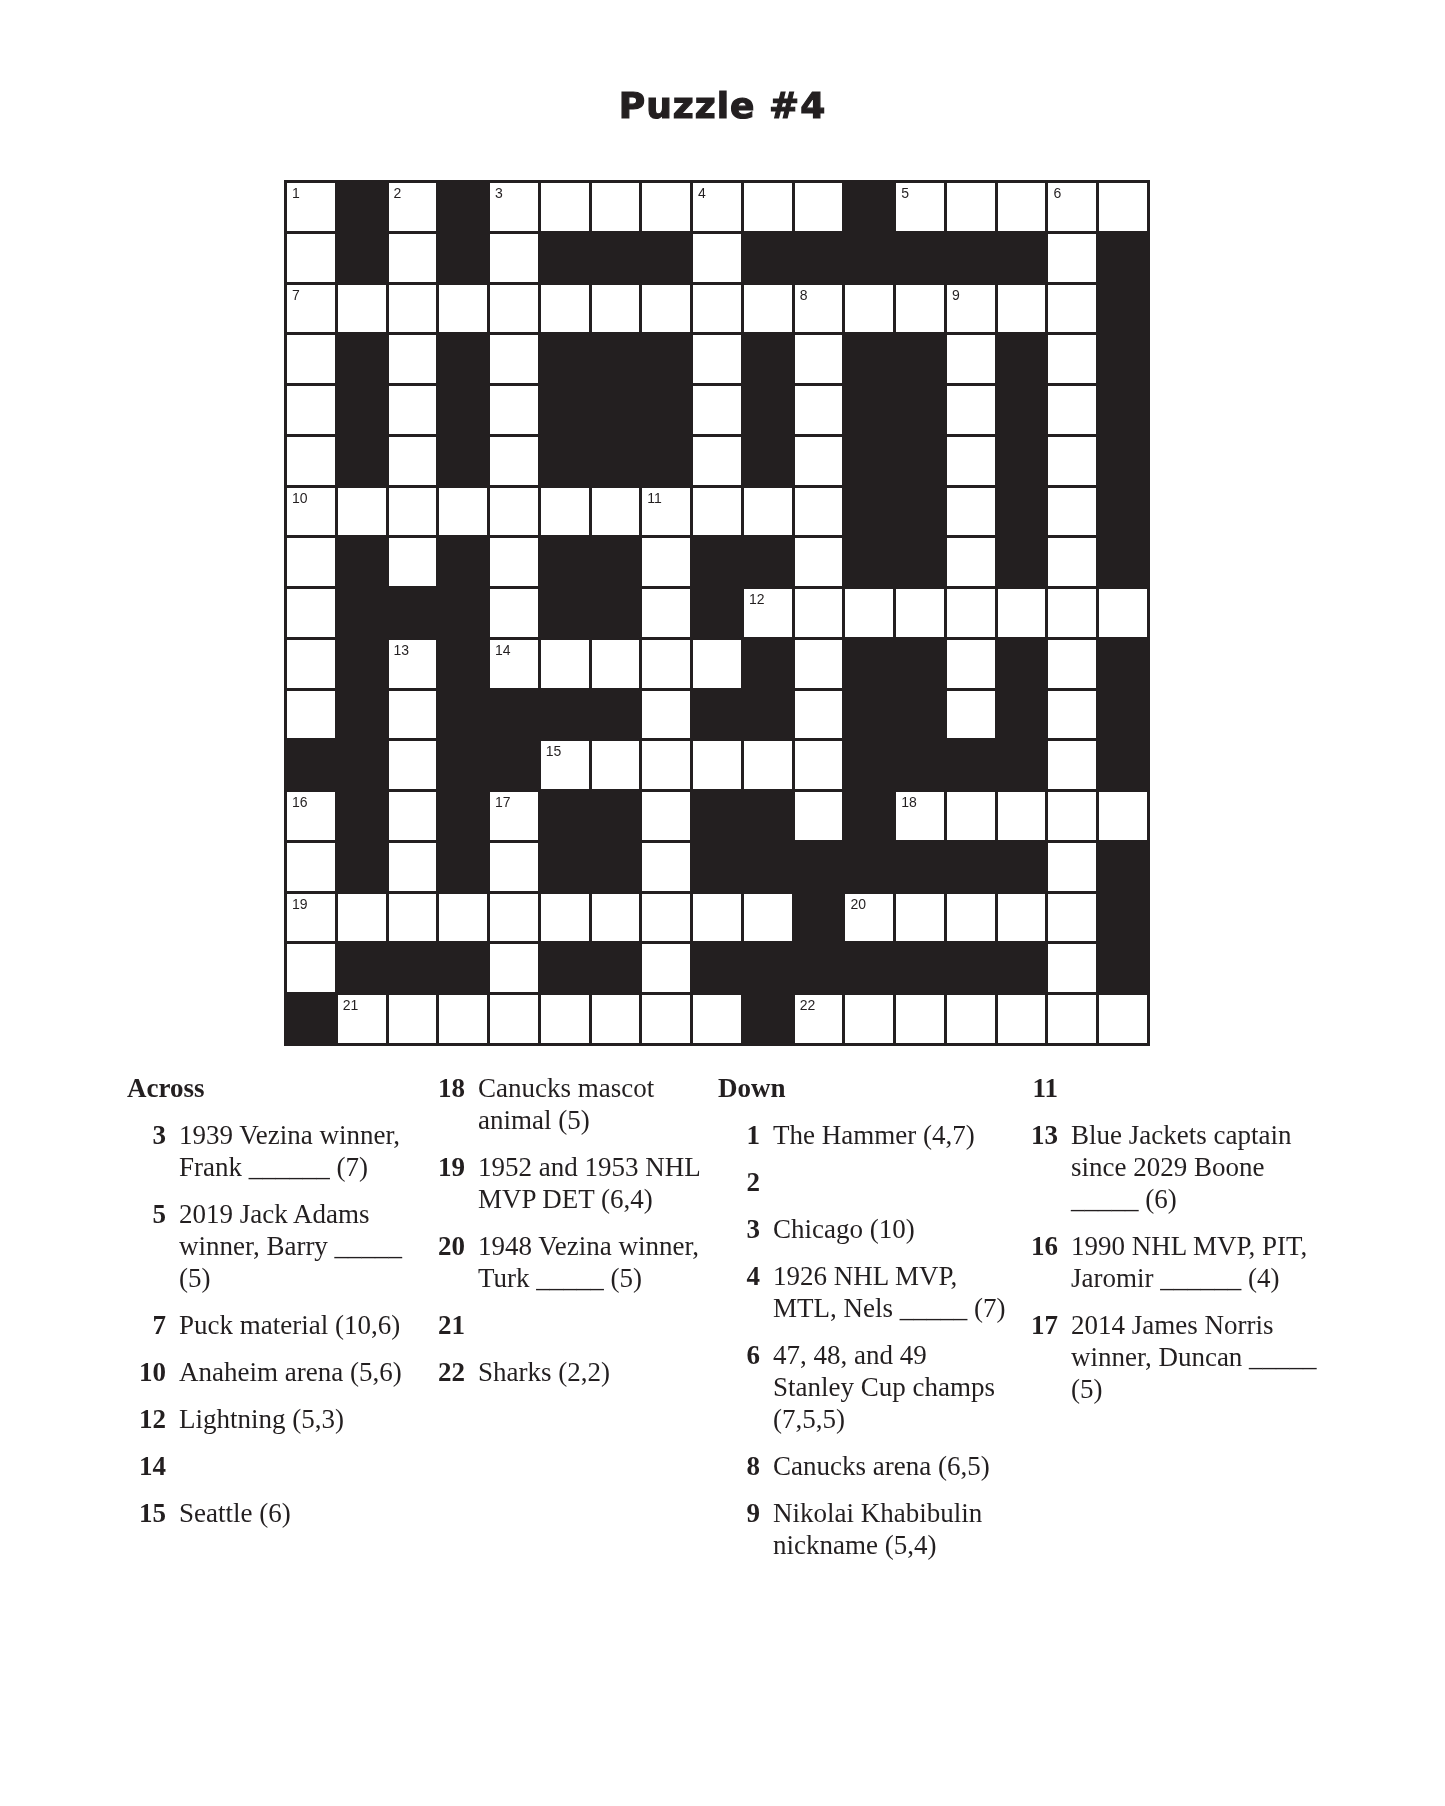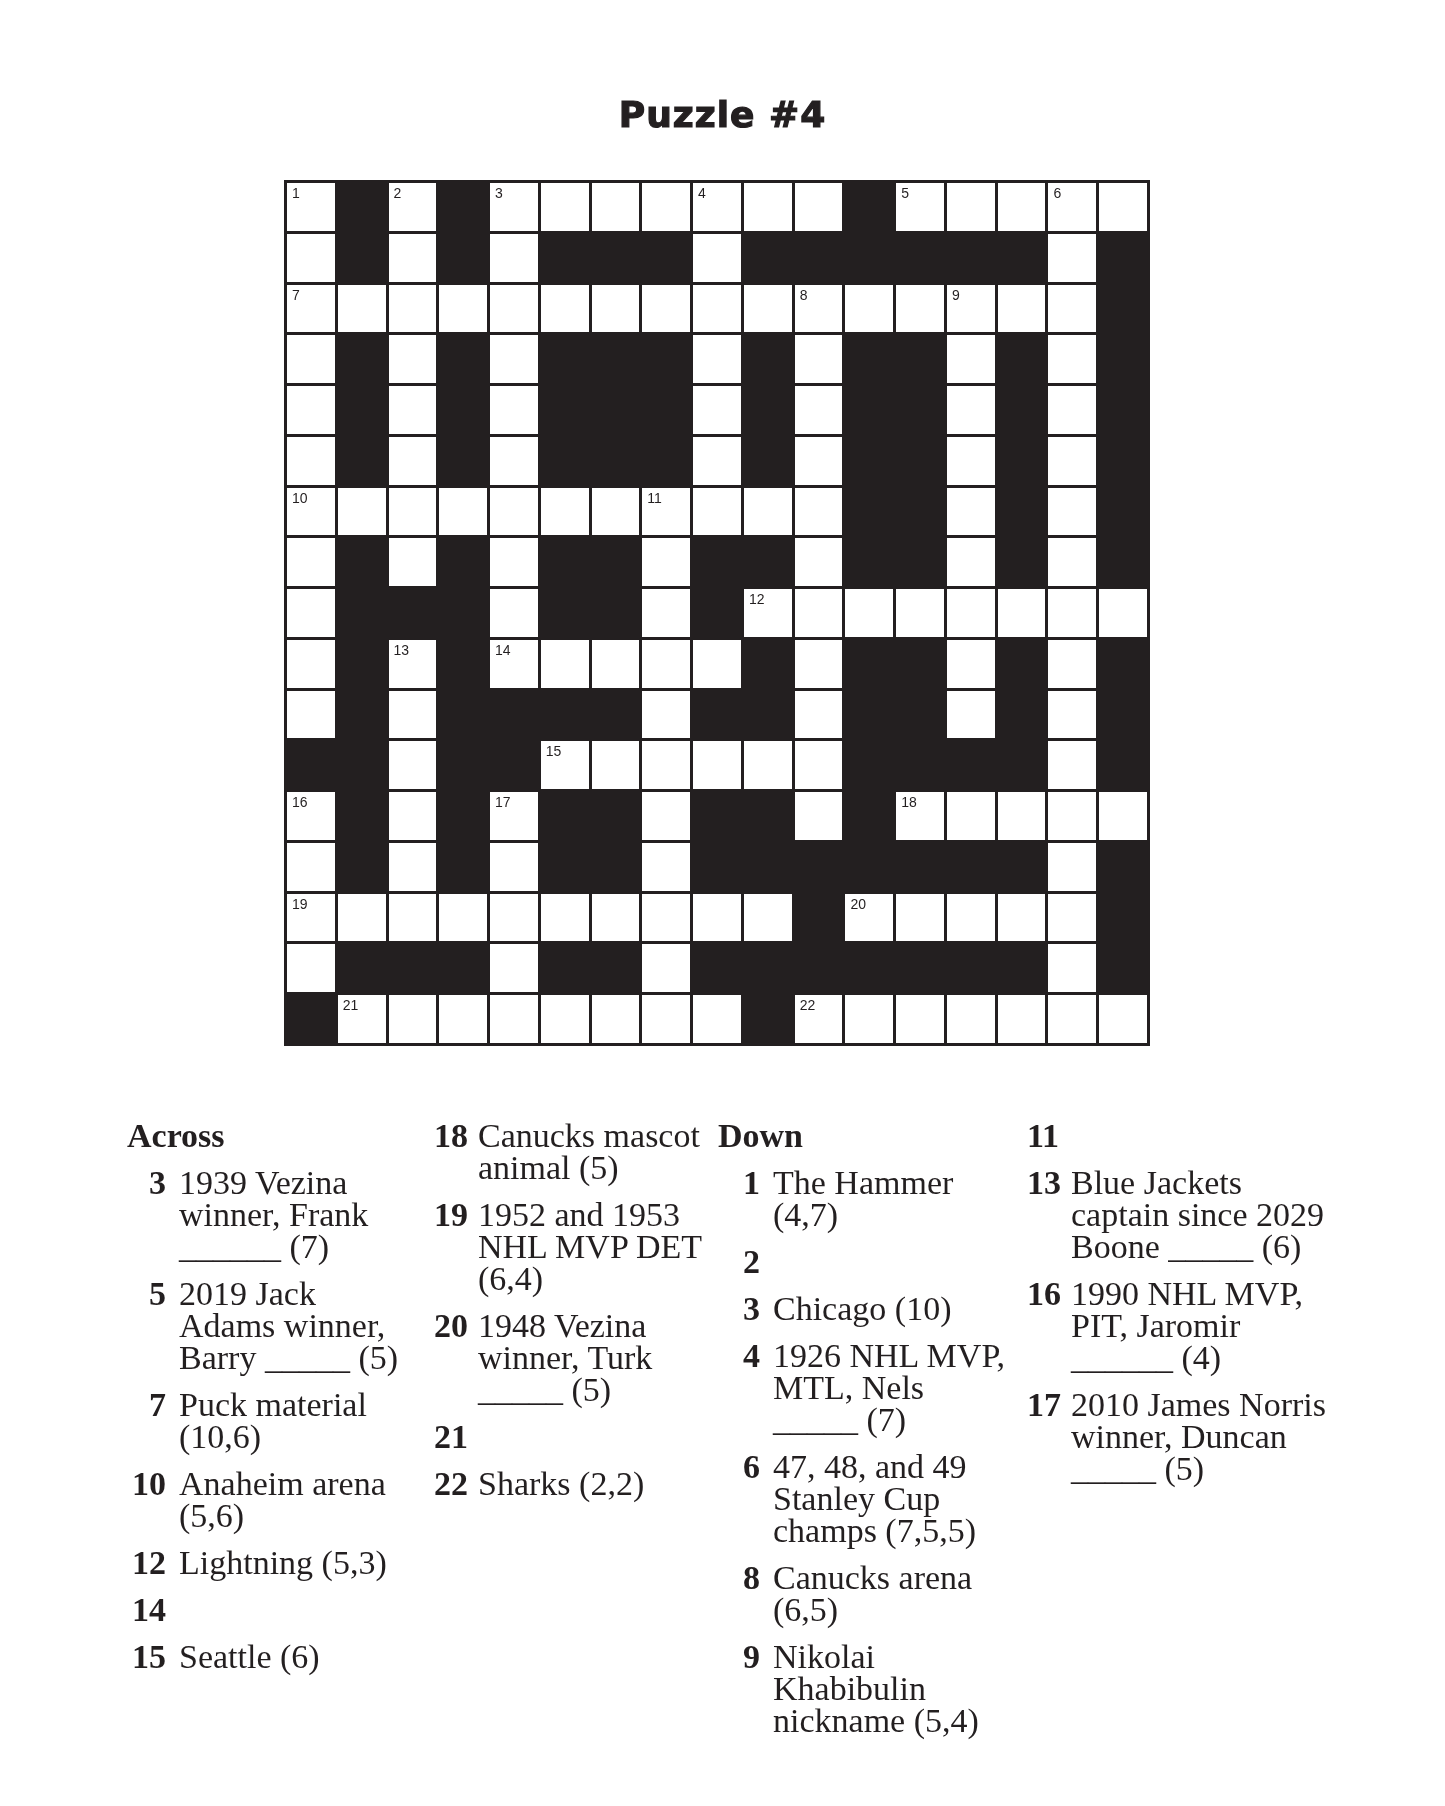--- a/index.html
+++ b/index.html
@@ -1,39 +1,39 @@
 <!DOCTYPE html>
 <html><head>
   <meta charset="utf-8">
   <style>
     html, body { margin: 0; padding: 0; background: #ffffff; }
     body { width: 1445px; height: 1806px; position: relative; overflow: hidden; color: #231f20; }
     .title {
-      position: absolute; left: 0; top: 94px; width: 1445px; text-align: center;
+      position: absolute; left: 0; top: 85px; width: 1445px; text-align: center;
       font-family: "DejaVu Sans", sans-serif; font-weight: 900; font-size: 36px;
       letter-spacing: 1px; color: #231f20;
       -webkit-text-stroke: 1.2px #231f20;
     }
     .grid {
       position: absolute; left: 284px; top: 180px;
       width: 866px; height: 866px;
       border: 3px solid #231f20; box-sizing: border-box;
       background: #231f20;
       display: grid;
       grid-template-columns: repeat(17, 1fr);
       grid-template-rows: repeat(17, 1fr);
       gap: 3px;
     }
     .cell { position: relative; background: #ffffff; }
     .cell.black { background: #231f20; }
     .cell .num {
       position: absolute; left: 5px; top: 3px;
       font-family: "Liberation Sans", sans-serif; font-size: 14px; color: #231f20; line-height: 1;
     }
-    .clue-col { position: absolute; top: 1120px; font-family: "Liberation Serif", serif; font-size: 34px; line-height: 32px; }
+    .clue-col { position: absolute; top: 1072px; font-family: "Liberation Serif", serif; font-size: 27px; line-height: 32px; }
     .clue-heading { font-weight: bold; margin-bottom: 15px; }
     .clue { display: flex; margin-bottom: 15px; }
     .clue .cn { font-weight: bold; text-align: right; flex: 0 0 auto; }
     .clue .ct { flex: 1 1 auto; padding-left: 13px; }
   </style>
 </head>
 <body>
 
 <div class="title">Puzzle #4</div>
 
@@ -464,15 +464,15 @@
   <div class="clue">
       <span class="cn" style="width:31px">13</span>
       <span class="ct">Blue Jackets captain since 2029 Boone _____ (6)</span>
     </div>
   <div class="clue">
       <span class="cn" style="width:31px">16</span>
       <span class="ct">1990 NHL MVP, PIT, Jaromir ______ (4)</span>
     </div>
   <div class="clue">
       <span class="cn" style="width:31px">17</span>
-      <span class="ct">2010 James Norris winner, Duncan _____ (5)</span>
+      <span class="ct">2014 James Norris winner, Duncan _____ (5)</span>
     </div>
 </div>
 
 </body></html>

